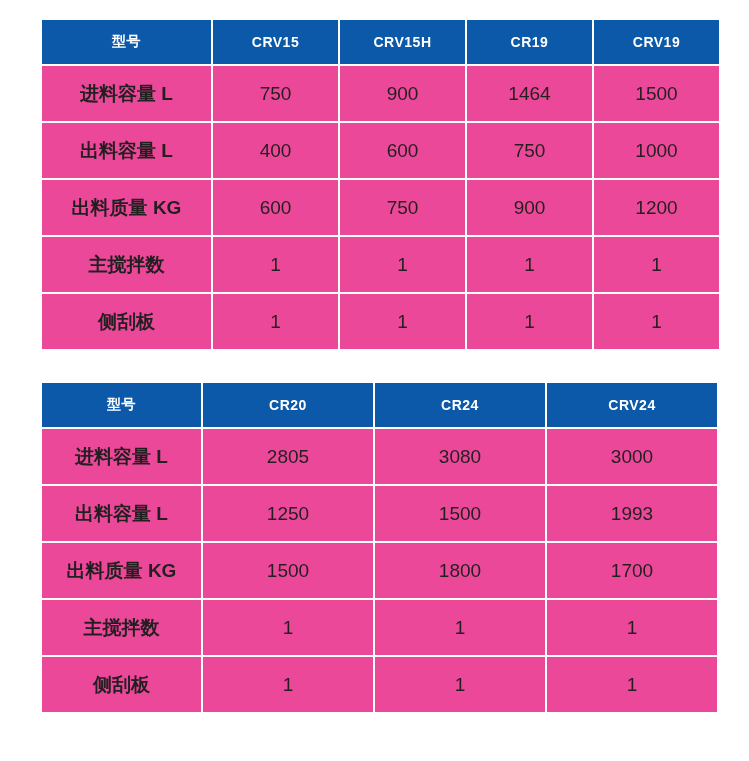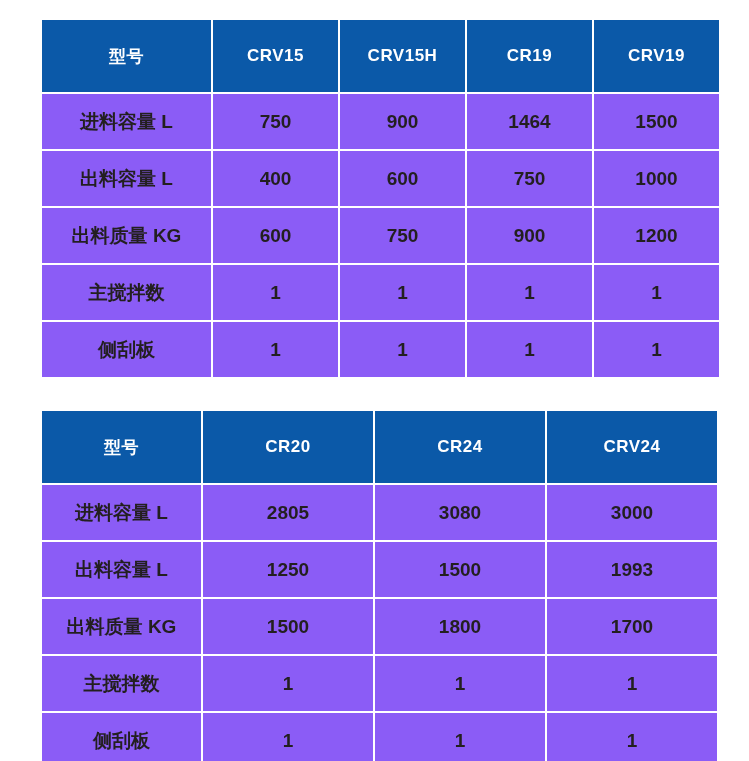--- a/index.html
+++ b/index.html
@@ -32,36 +32,36 @@
   table.spec td {
     text-align: center;
     vertical-align: middle;
     font-weight: bold;
     padding: 0;
   }
   
   table.spec thead th {
     background: #0b59a8;
     color: #ffffff;
-    height: 72px;
-    font-size: 17px;
+    height: 44px;
+    font-size: 14px;
     letter-spacing: 0.5px;
   }
   
   table.spec tbody td {
-    background: #8b5cf6;
+    background: #ec4899;
     color: #231f20;
     height: 55px;
     font-size: 19px;
   }
   table.spec tbody td.label {
     font-size: 19px;
   }
   table.spec tbody td.val {
-    font-weight: bold;
+    font-weight: normal;
   }
 
   
   .t1 col.c0 { width: 169px; }
   .t1 col.cx { width: 125px; }
 
   
   .t2 col.c0 { width: 159px; }
   .t2 col.cx { width: 170px; }
 

